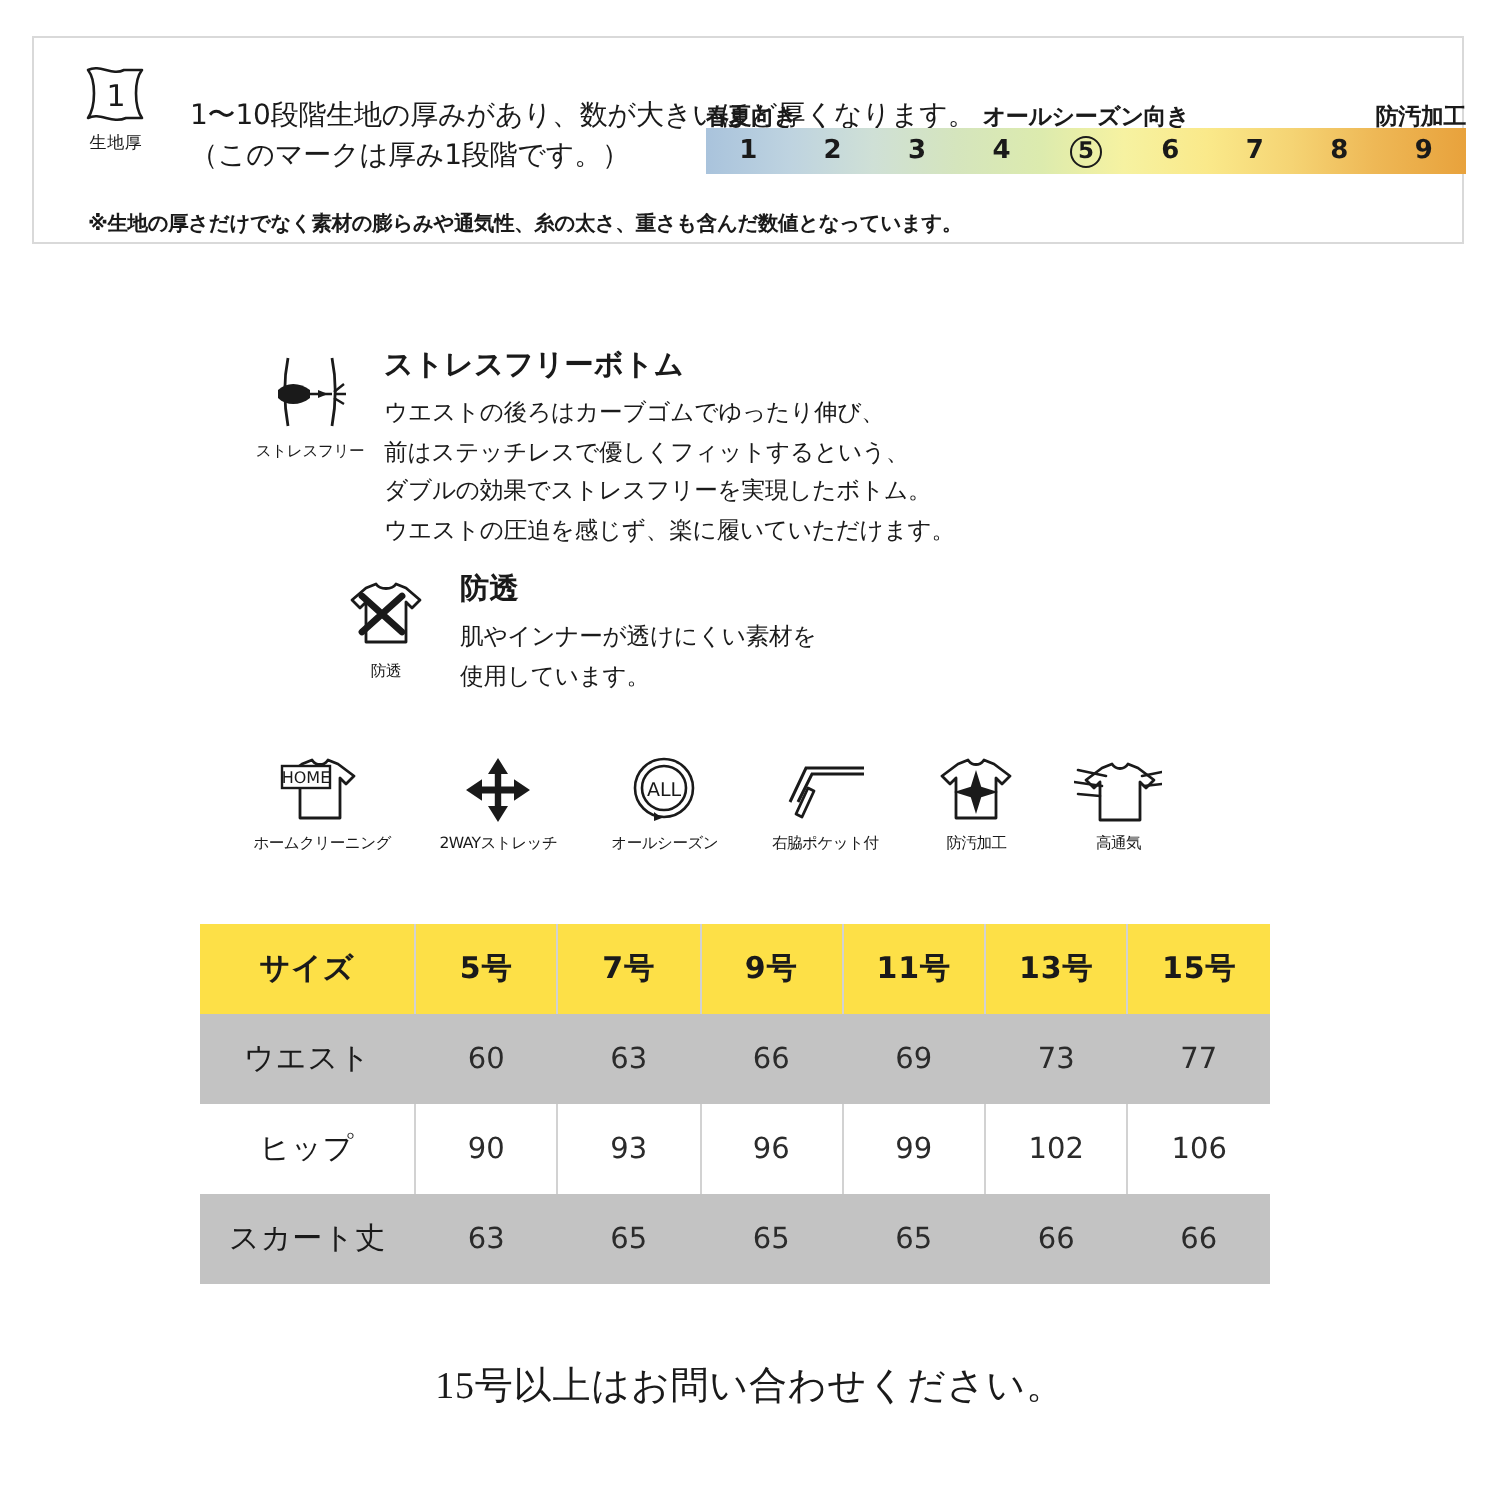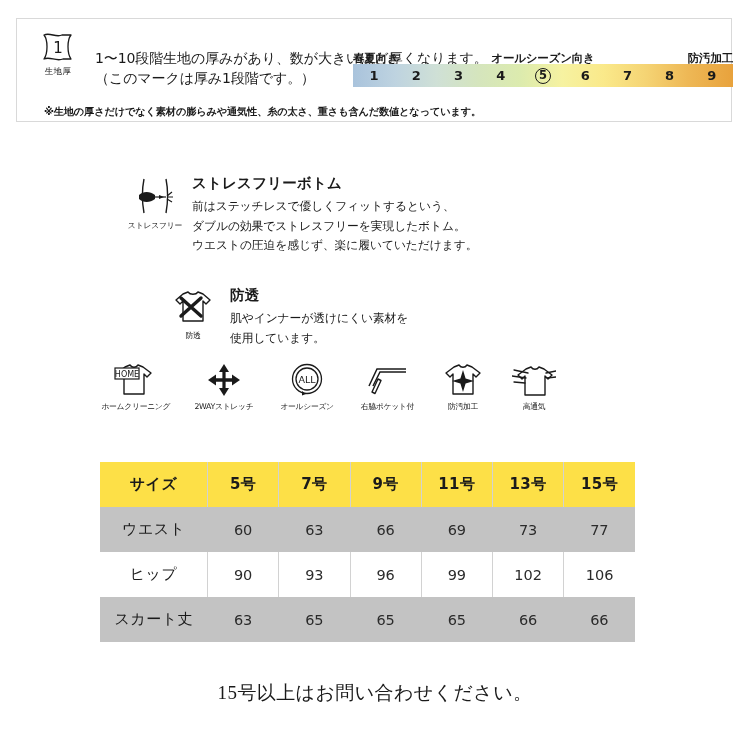--- a/index.html
+++ b/index.html
@@ -160,24 +160,24 @@
     letter-spacing: -.1px;
   }
 
   #feature-stressfree { left: 122px; top: 176px; }
   #feature-bousuke   { left: 160px; top: 288px; }
 
   
   .icon-strip {
     position: absolute;
     left: 152px;
-    top: 362px;
+    top: 377px;
     width: 404px;
     display: flex;
-    justify-content: flex-end;
+    justify-content: center;
     gap: 27px;
   }
   .strip-item {
     width: 66px;
     text-align: center;
   }
   .strip-item svg { display: block; margin: 0 auto; }
   .strip-cap {
     font-size: 7.8px;
     margin-top: 3px;
@@ -305,20 +305,21 @@
       <path d="M16 21 L38 21" fill="none" stroke="#1a1a1a" stroke-width="1.2"></path>
       <path d="M11 19 C15 15, 22 15, 27 19 L27 23 C22 27, 15 27, 11 23 Z" fill="#1a1a1a"></path>
       <path d="M31 19 L36 21 L31 23 Z" fill="#1a1a1a"></path>
       <path d="M44 16 L39 20 M45 21 L40 21 M44 26 L39 23" stroke="#1a1a1a" stroke-width="1.2" fill="none"></path>
     </svg>
     <div class="cap">ストレスフリー</div>
   </div>
   <div class="feature-body">
     <div class="feature-title">ストレスフリーボトム</div>
     <div class="feature-lines">
+      <div>ウエストの後ろはカーブゴムでゆったり伸び、</div>
       <div>前はステッチレスで優しくフィットするという、</div>
       <div>ダブルの効果でストレスフリーを実現したボトム。</div>
       <div>ウエストの圧迫を感じず、楽に履いていただけます。</div>
     </div>
   </div>
 </div>
 
 <div class="feature" id="feature-bousuke">
   <div class="feature-icon">
     <svg width="50" height="40" viewBox="0 0 50 40" aria-hidden="true">

